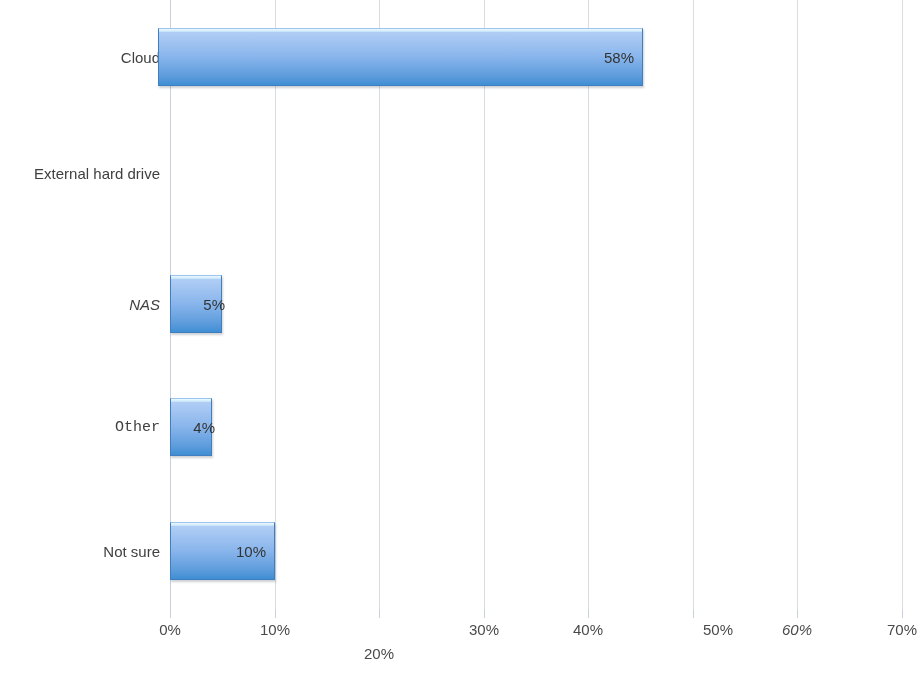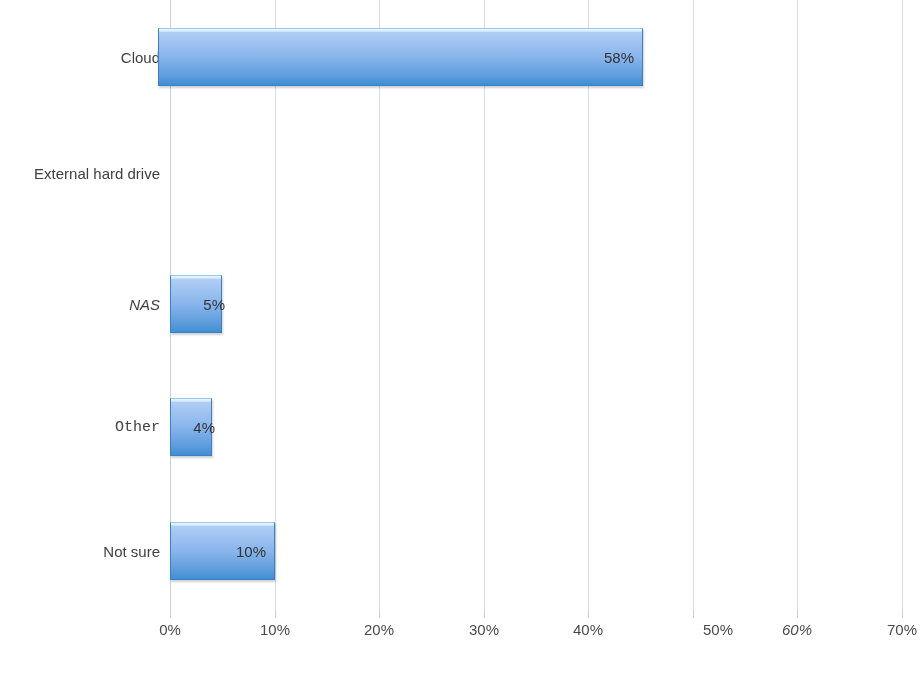--- a/index.html
+++ b/index.html
@@ -130,21 +130,21 @@
     <div class="tick-mark" style="left:275px;"></div>
     <div class="tick-mark" style="left:379px;"></div>
     <div class="tick-mark" style="left:484px;"></div>
     <div class="tick-mark" style="left:588px;"></div>
     <div class="tick-mark" style="left:693px;"></div>
     <div class="tick-mark" style="left:797px;"></div>
     <div class="tick-mark" style="left:902px;"></div>
 
     <div class="tick-label" style="left:170px;">0%</div>
     <div class="tick-label" style="left:275px;">10%</div>
-    <div class="tick-label" style="left:379px;">20%</div>
+    <div class="tick-label" style="left:379px;margin-top:24px;">20%</div>
     <div class="tick-label" style="left:484px;">30%</div>
     <div class="tick-label" style="left:588px;">40%</div>
     <div class="tick-label" style="left:693px;text-align:right;">50%</div>
     <div class="tick-label" style="left:797px;font-style:italic;">60%</div>
     <div class="tick-label" style="left:902px;">70%</div>
 
     <div class="cat-label" style="top:57px;">Cloud</div>
     <div class="cat-label" style="top:173px;">External hard drive</div>
     <div class="cat-label" style="top:304px;font-style:italic;">NAS</div>
     <div class="cat-label" style="top:427px;font-family:Liberation Mono, monospace;">Other</div>

